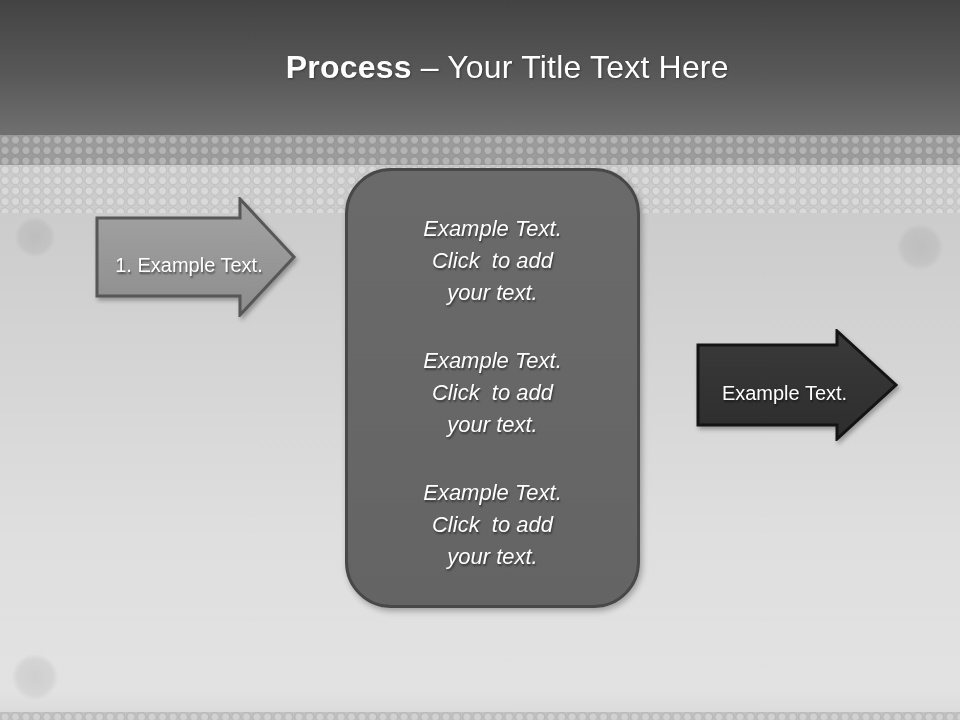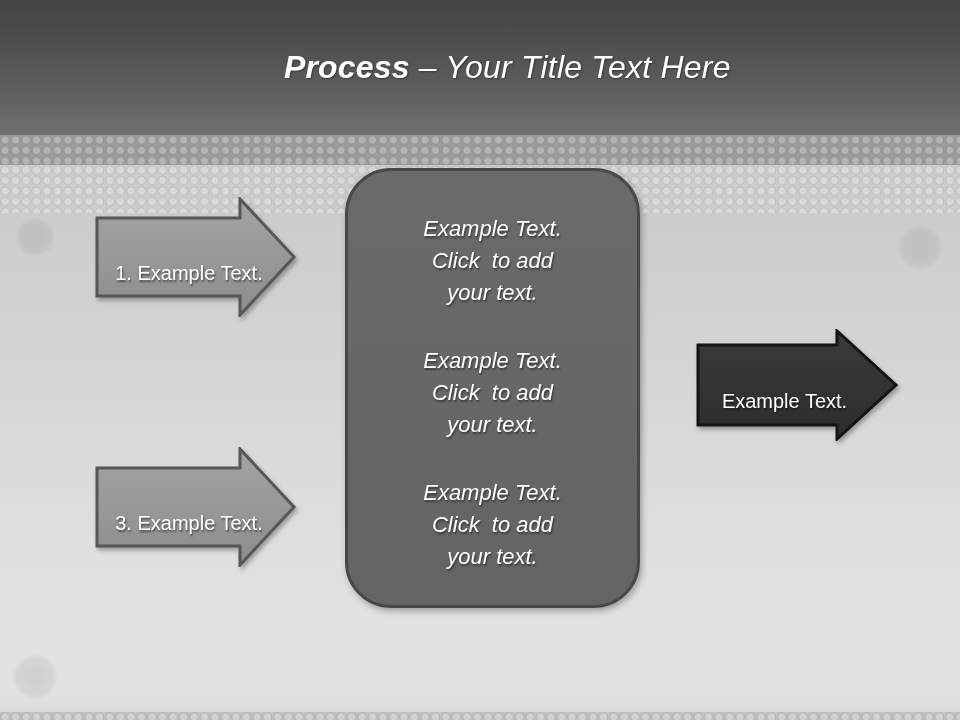--- a/index.html
+++ b/index.html
@@ -17,21 +17,20 @@
 
   
   .header {
     position: absolute;
     left: 0; top: 0;
     width: 960px; height: 135px;
     background: linear-gradient(180deg, #434343 0%, #585858 55%, #707070 100%);
     display: flex;
     align-items: center;
     justify-content: center;
-    font-style: italic;
   }
   .title {
     color: #ffffff;
     font-size: 32px;
     letter-spacing: 0.2px;
     text-shadow: 1px 1px 2px rgba(0,0,0,0.35);
     white-space: pre-wrap;
   }
   .title .t-bold { font-weight: 700; }
   .title .t-reg  { font-weight: 400; margin-left: 9px; }
@@ -79,21 +78,21 @@
     width: 202px; height: 120px;
   }
   .step-arrow svg, .result-arrow svg {
     position: absolute; left: 0; top: 0;
     filter: drop-shadow(2px 3px 2px rgba(0,0,0,0.30));
   }
   .step-1 { left: 95px; top: 197px; }
   .step-2 { left: 95px; top: 324px; }
   .step-3 { left: 95px; top: 447px; }
   .arrow-label {
-    position: absolute; left: 0; top: 16px;
+    position: absolute; left: 0; top: 8px;
     width: 100%; height: 100%;
     display: flex; align-items: center; justify-content: center;
     color: #ffffff;
     font-size: 20px;
     text-shadow: 1px 2px 2px rgba(0,0,0,0.5);
     padding-right: 14px;
     box-sizing: border-box;
   }
 
   
@@ -164,26 +163,20 @@
   <div class="deco-circle deco-3"></div>
 
   <div class="step-arrow step-1">
     <svg viewBox="0 0 202 120" width="202" height="120">
       <polygon points="2,21 145,21 145,2 199,60 145,118 145,99 2,99" fill="url(#gStep)" stroke="#575757" stroke-width="3" stroke-linejoin="miter"></polygon>
     </svg>
     <div class="arrow-label">1. Example Text.</div>
   </div>
 
 
-  <div class="step-arrow step-3">
-    <svg viewBox="0 0 202 120" width="202" height="120">
-      <polygon points="2,21 145,21 145,2 199,60 145,118 145,99 2,99" fill="url(#gStep)" stroke="#575757" stroke-width="3" stroke-linejoin="miter"></polygon>
-    </svg>
-    <div class="arrow-label">3. Example Text.</div>
-  </div>
 
   <div class="detail-box">
     <div class="box-block">
       <div class="box-line">Example Text.</div>
       <div class="box-line">Click  to add</div>
       <div class="box-line">your text.</div>
     </div>
     <div class="box-block">
       <div class="box-line">Example Text.</div>
       <div class="box-line">Click  to add</div>

